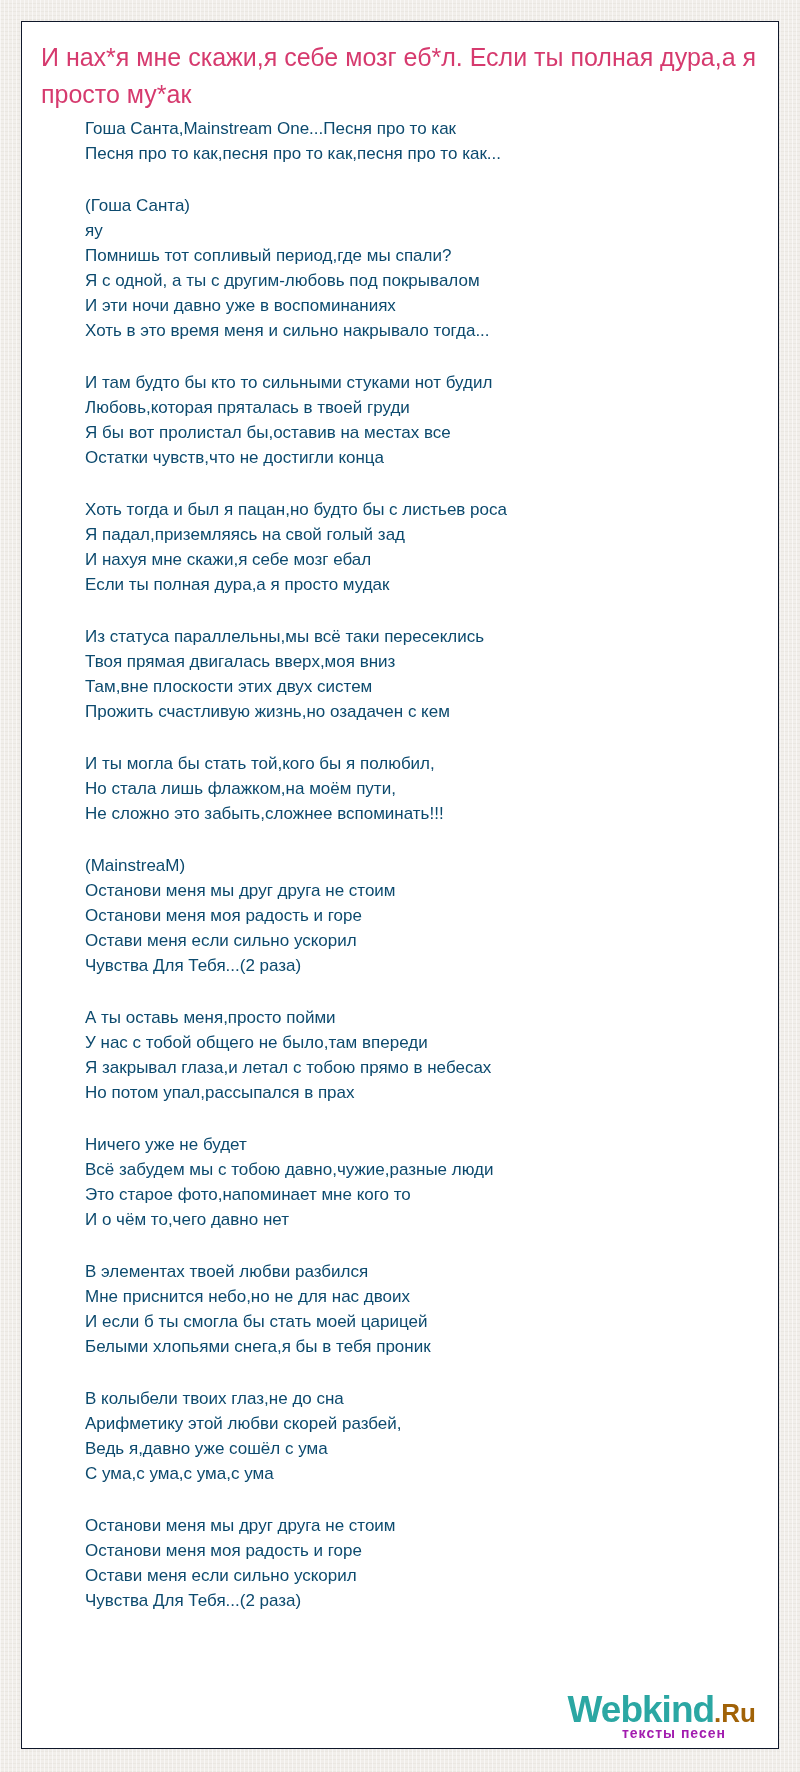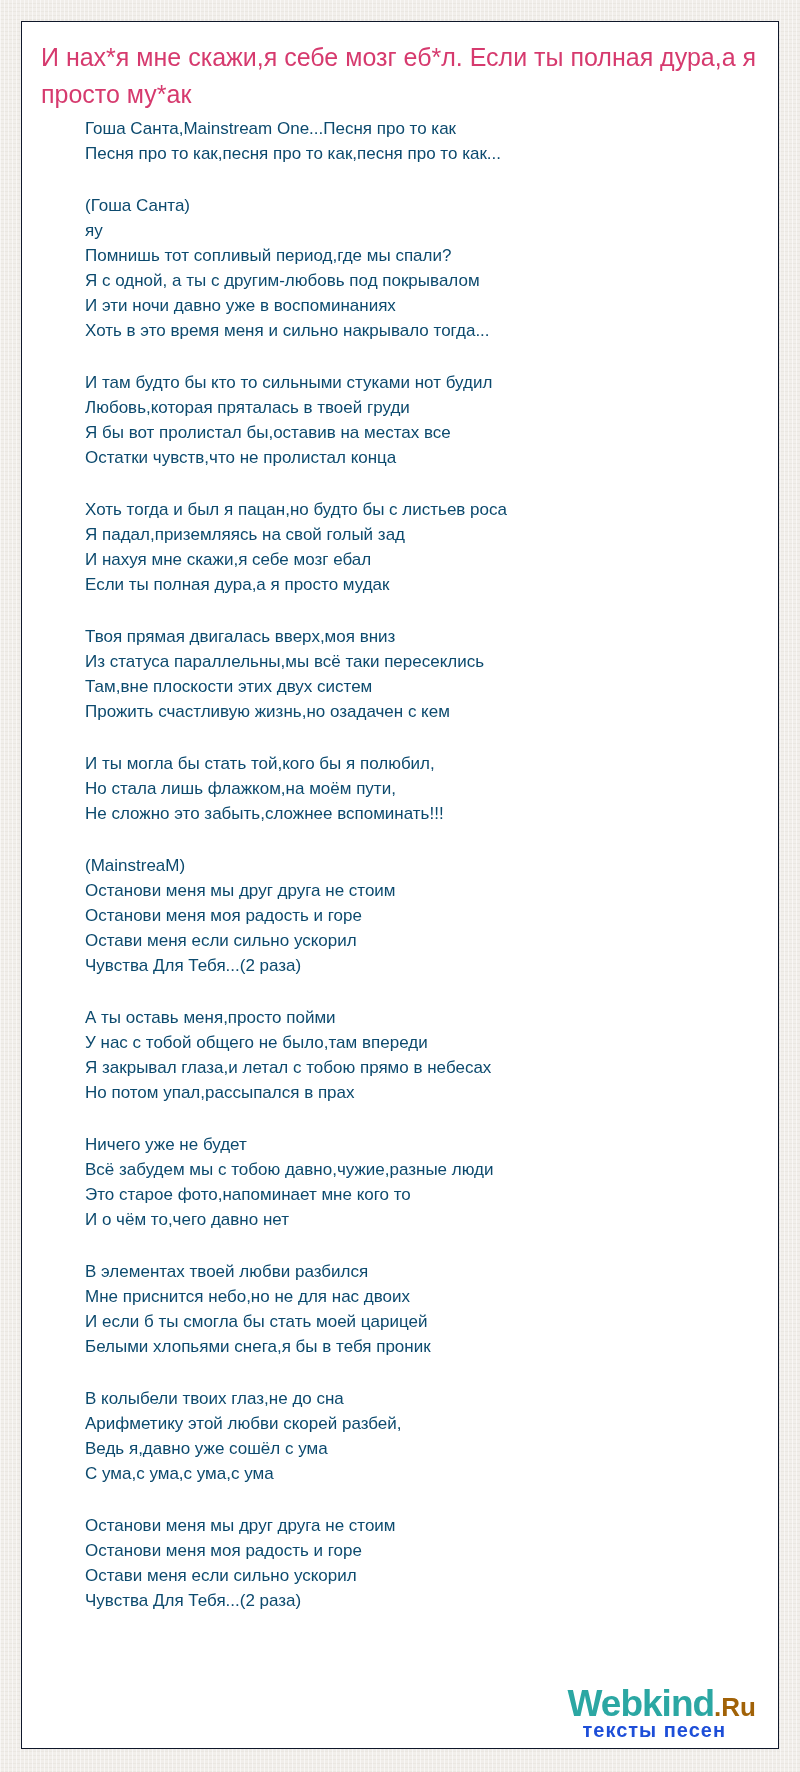--- a/index.html
+++ b/index.html
@@ -72,23 +72,23 @@
     font-weight: 700;
     color: #2ba7a3;
     letter-spacing: -1px;
   }
   .logo-suffix {
     font-size: 26px;
     font-weight: 700;
     color: #a16207;
   }
   .logo-tagline {
-    font-size: 20px;
+    font-size: 14px;
     font-weight: 700;
-    color: #1d4ed8;
+    color: #a21caf;
     letter-spacing: 1px;
     margin-top: -2px;
     padding-right: 30px;
   }
 </style>
 </head>
 <body>
 
 <div class="card">
 
@@ -105,31 +105,31 @@
         <div class="line">яу</div>
         <div class="line">Помнишь тот сопливый период,где мы спали?</div>
         <div class="line">Я с одной, а ты с другим-любовь под покрывалом</div>
         <div class="line">И эти ночи давно уже в воспоминаниях</div>
         <div class="line">Хоть в это время меня и сильно накрывало тогда...</div>
       </div>
       <div class="stanza">
         <div class="line">И там будто бы кто то сильными стуками нот будил</div>
         <div class="line">Любовь,которая пряталась в твоей груди</div>
         <div class="line">Я бы вот пролистал бы,оставив на местах все</div>
-        <div class="line">Остатки чувств,что не пролистал конца</div>
+        <div class="line">Остатки чувств,что не достигли конца</div>
       </div>
       <div class="stanza">
         <div class="line">Хоть тогда и был я пацан,но будто бы с листьев роса</div>
         <div class="line">Я падал,приземляясь на свой голый зад</div>
         <div class="line">И нахуя мне скажи,я себе мозг ебал</div>
         <div class="line">Если ты полная дура,а я просто мудак</div>
       </div>
       <div class="stanza">
+        <div class="line">Из статуса параллельны,мы всё таки пересеклись</div>
         <div class="line">Твоя прямая двигалась вверх,моя вниз</div>
-        <div class="line">Из статуса параллельны,мы всё таки пересеклись</div>
         <div class="line">Там,вне плоскости этих двух систем</div>
         <div class="line">Прожить счастливую жизнь,но озадачен с кем</div>
       </div>
       <div class="stanza">
         <div class="line">И ты могла бы стать той,кого бы я полюбил,</div>
         <div class="line">Но стала лишь флажком,на моём пути,</div>
         <div class="line">Не сложно это забыть,сложнее вспоминать!!!</div>
       </div>
       <div class="stanza">
         <div class="line">(MainstreaM)</div>

